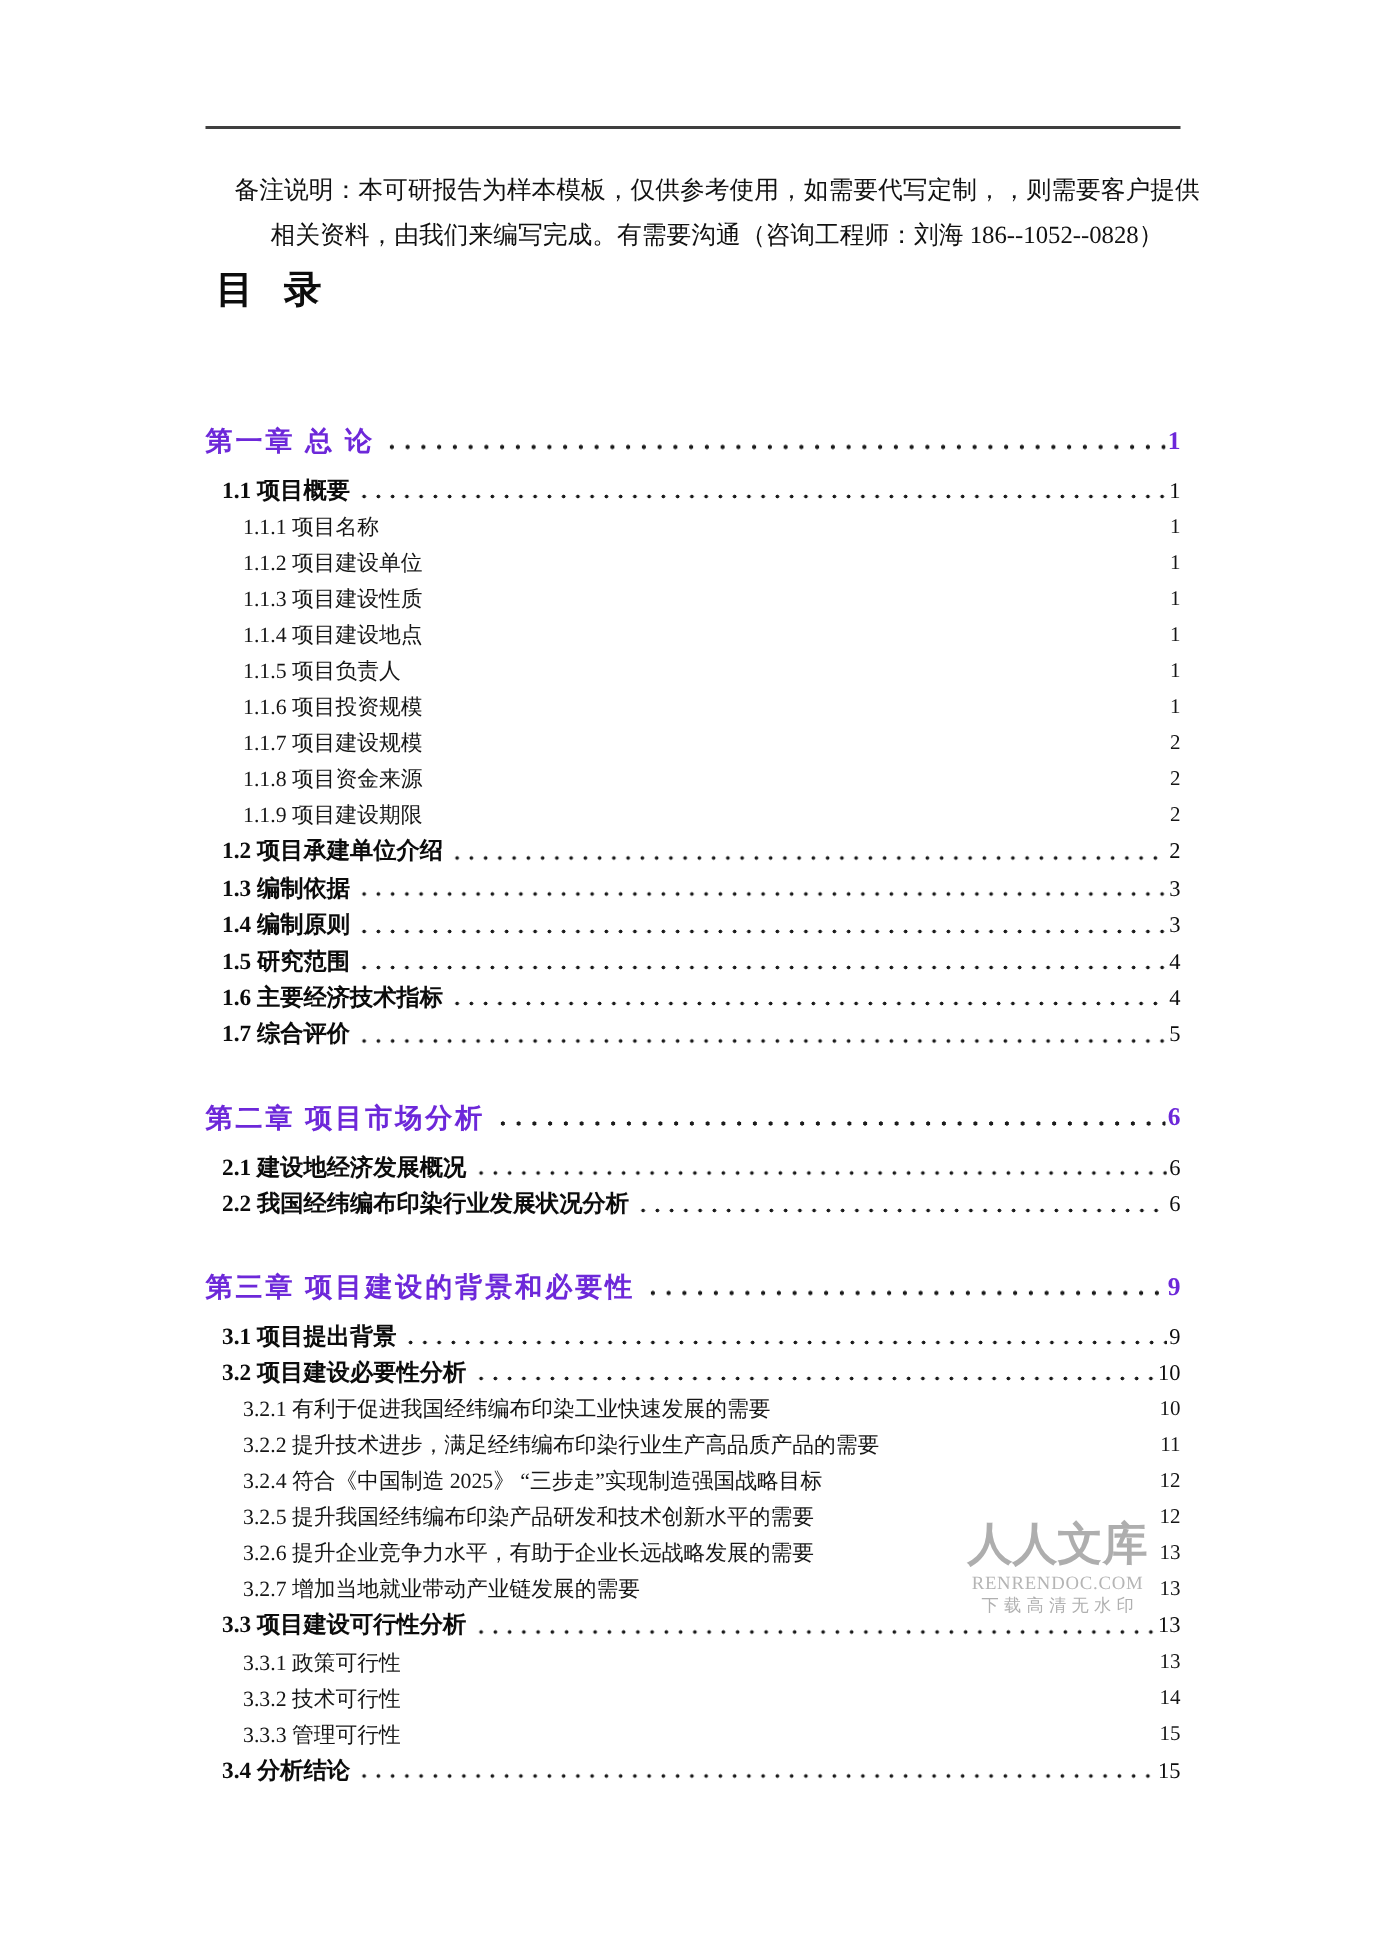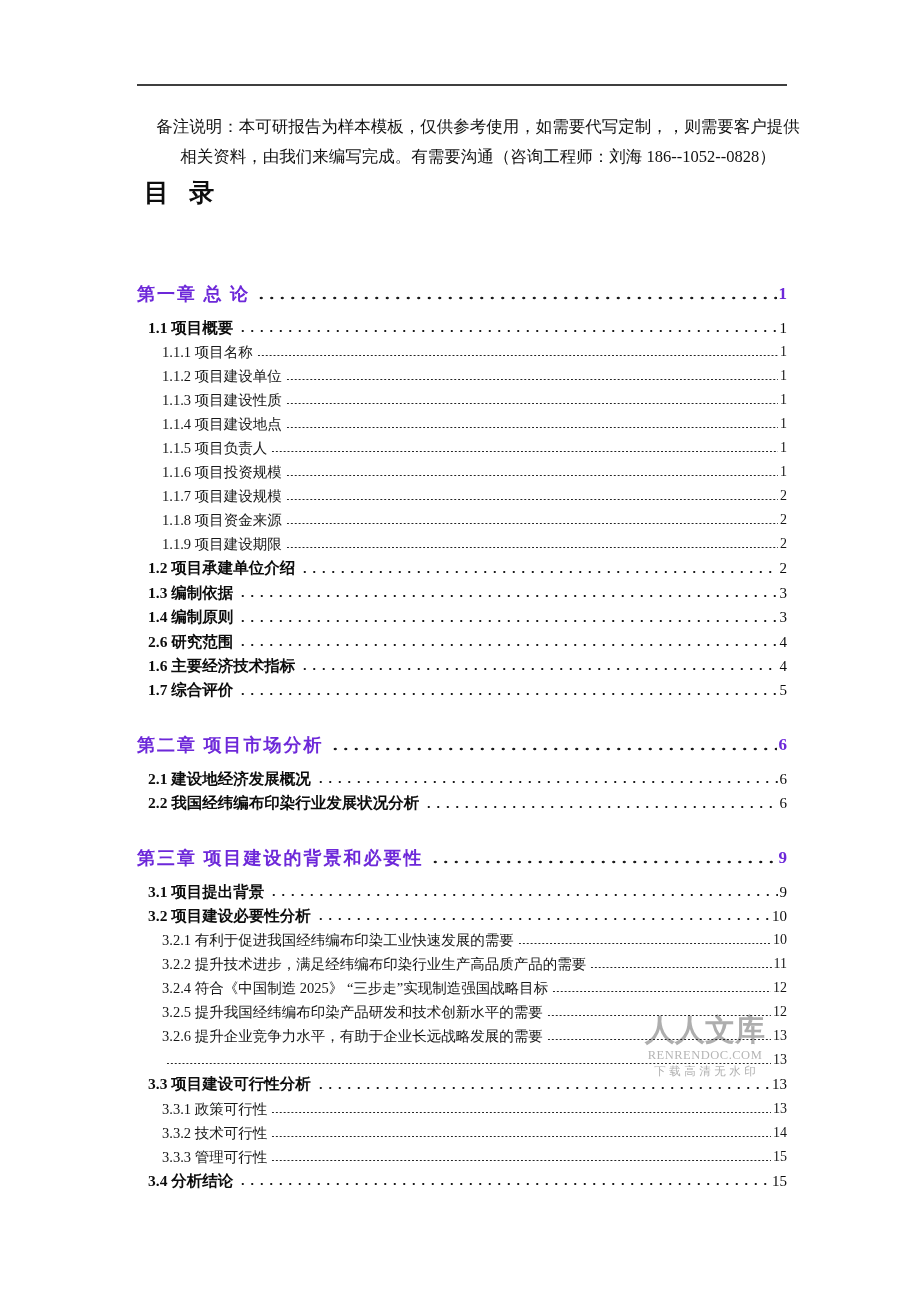--- a/index.html
+++ b/index.html
@@ -83,20 +83,21 @@
     background-position: left 2px bottom 6px;
   }
   .lvl2 .toc-page { font-weight: normal; font-size: 15px; }
 
   .lvl3 {
     font-size: 14.5px;
     line-height: 24px;
     font-weight: normal;
     padding-left: 25px;
     color: #161616;
+    align-items: flex-end;
   }
   .lvl3 .leader {
     background-image: radial-gradient(circle, #242424 0.7px, transparent 1px);
     background-size: 3.9px 5px;
     background-position: left 1px bottom 6px;
   }
   .lvl3 .toc-page { font-size: 14px; }
 
   .watermark {
     position: absolute;
@@ -220,21 +221,21 @@
         <span class="toc-label">1.3 编制依据</span>
         <span class="leader"></span>
         <span class="toc-page">3</span>
       </div>
       <div class="toc-row lvl2">
         <span class="toc-label">1.4 编制原则</span>
         <span class="leader"></span>
         <span class="toc-page">3</span>
       </div>
       <div class="toc-row lvl2">
-        <span class="toc-label">2.6 研究范围</span>
+        <span class="toc-label">1.5 研究范围</span>
         <span class="leader"></span>
         <span class="toc-page">4</span>
       </div>
       <div class="toc-row lvl2">
         <span class="toc-label">1.6 主要经济技术指标</span>
         <span class="leader"></span>
         <span class="toc-page">4</span>
       </div>
       <div class="toc-row lvl2">
         <span class="toc-label">1.7 综合评价</span>
@@ -290,20 +291,21 @@
         <span class="toc-label">3.2.5 提升我国经纬编布印染产品研发和技术创新水平的需要</span>
         <span class="leader"></span>
         <span class="toc-page">12</span>
       </div>
       <div class="toc-row lvl3">
         <span class="toc-label">3.2.6 提升企业竞争力水平，有助于企业长远战略发展的需要</span>
         <span class="leader"></span>
         <span class="toc-page">13</span>
       </div>
       <div class="toc-row lvl3">
+        <span class="toc-label">3.2.7 增加当地就业带动产业链发展的需要</span>
         <span class="leader"></span>
         <span class="toc-page">13</span>
       </div>
       <div class="toc-row lvl2">
         <span class="toc-label">3.3 项目建设可行性分析</span>
         <span class="leader"></span>
         <span class="toc-page">13</span>
       </div>
       <div class="toc-row lvl3">
         <span class="toc-label">3.3.1 政策可行性</span>

